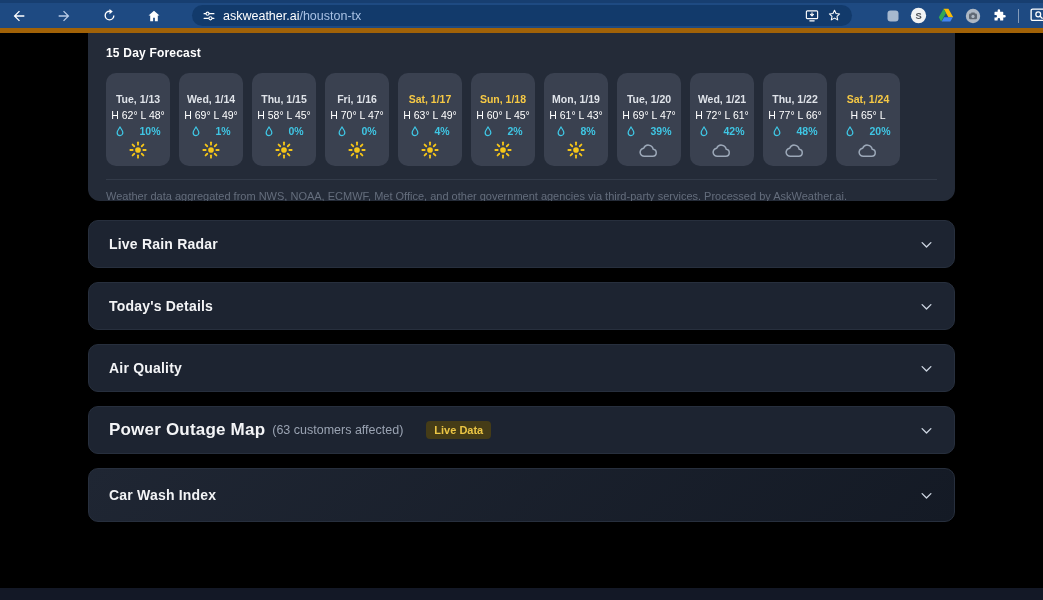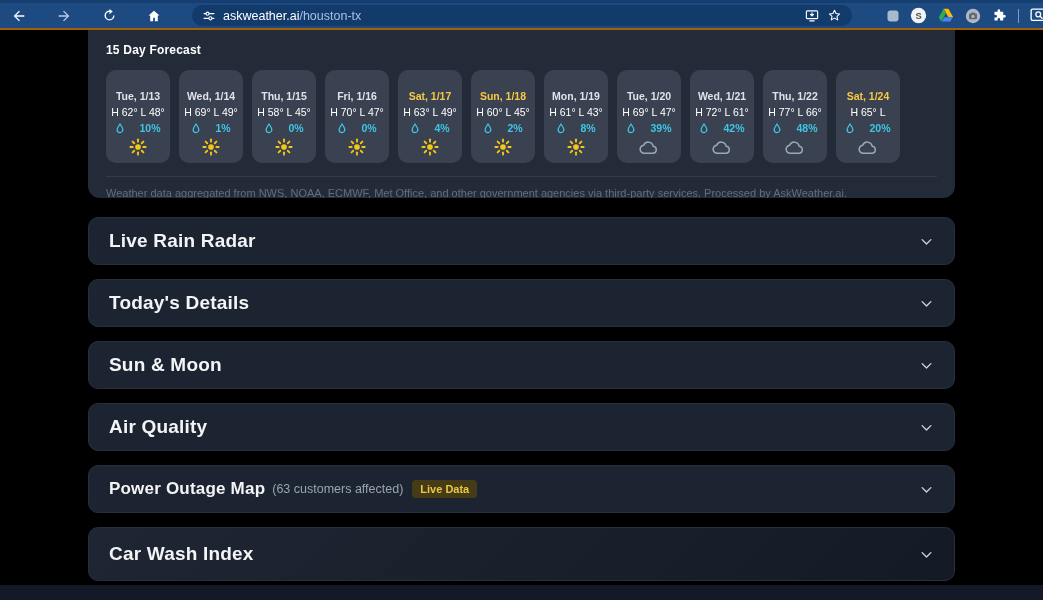--- a/index.html
+++ b/index.html
@@ -2,21 +2,21 @@
 <html><head>
 <meta charset="utf-8">
 <style>
   html,body{margin:0;padding:0;}
   body{
     width:1043px;height:600px;overflow:hidden;background:#000;
     font-family:"Liberation Sans",sans-serif;-webkit-font-smoothing:antialiased;
   }
   
   .chrome{
-    height:25px;background:#1e4a82;border-top:3px solid #173e70;border-bottom:2px solid #a16207;
+    height:25px;background:#1e4a82;border-top:3px solid #173e70;border-bottom:5px solid #a16207;
     display:flex;align-items:center;padding:0 8px;gap:23px;
   }
   .cbtn{width:22px;height:22px;flex:none;display:flex;align-items:center;justify-content:center;border-radius:50%;}
   .urlbar{
     height:21px;width:660px;flex:none;background:#123a6b;border-radius:11px;
     display:flex;align-items:center;gap:7px;padding:0 10px;margin-left:4px;box-sizing:border-box;
   }
   .url-text{font-size:12.5px;color:#fff;white-space:nowrap;}
   .url-text .path{color:#a8c1e4;}
   .urlbar .spacer{flex:1;}
@@ -41,26 +41,26 @@
   .card .precip{font-size:10.5px;font-weight:600;color:#3fc6e4;display:flex;align-items:center;justify-content:center;gap:14px;margin-bottom:3px;white-space:nowrap;}
   .card .wicon{height:20px;display:flex;align-items:center;justify-content:center;}
   .fdivider{border-top:1px solid #333b49;margin:13px 0 10px;}
   .disclaimer{margin:0;font-size:11px;color:#646d7c;}
   
   .acc{
     height:48px;box-sizing:border-box;background:#1d2431;border:1px solid #272f3d;border-radius:10px;
     margin-top:14px;display:flex;align-items:center;padding:0 20px;cursor:pointer;
   }
   .acc.first{margin-top:19px;}
-  .acc .title{font-size:19px;font-weight:700;color:#f3f4f6;letter-spacing:.2px;}
+  .acc .title{font-size:14px;font-weight:700;color:#f3f4f6;letter-spacing:.2px;}
   .acc.emph .title{font-size:17px;}
   .acc .subtitle{font-size:12.5px;color:#9aa3b2;margin-left:7px;}
   .acc .badge{
     font-size:11px;font-weight:700;color:#ecc645;background:#453c17;border-radius:4px;
-    padding:3px 8px;margin-left:9px;
+    padding:3px 8px;margin-left:23px;
   }
   .acc .chev{margin-left:auto;display:flex;align-items:center;}
   .acc.tall{height:54px;background:linear-gradient(135deg,#1f2633,#141a25);}
   .footer-strip{position:absolute;left:0;bottom:0;width:100%;height:15px;background:#131826;}
 </style>
 </head>
 <body>
 
 <div class="chrome">
   <div class="cbtn">
@@ -431,28 +431,20 @@
         </div>
         <div class="acc">
           <span class="title">Today's Details</span>
           <span class="chev">
             <svg width="15" height="15" viewBox="0 0 24 24">
   <path d="M5 9l7 7 7-7" fill="none" stroke="#cbd3df" stroke-width="2.2" stroke-linecap="round" stroke-linejoin="round"></path>
             </svg>
           </span>
         </div>
         <div class="acc">
-          <span class="title">Sun &amp; Moon</span>
-          <span class="chev">
-            <svg width="15" height="15" viewBox="0 0 24 24">
-  <path d="M5 9l7 7 7-7" fill="none" stroke="#cbd3df" stroke-width="2.2" stroke-linecap="round" stroke-linejoin="round"></path>
-            </svg>
-          </span>
-        </div>
-        <div class="acc">
           <span class="title">Air Quality</span>
           <span class="chev">
             <svg width="15" height="15" viewBox="0 0 24 24">
   <path d="M5 9l7 7 7-7" fill="none" stroke="#cbd3df" stroke-width="2.2" stroke-linecap="round" stroke-linejoin="round"></path>
             </svg>
           </span>
         </div>
         <div class="acc emph">
           <span class="title">Power Outage Map</span>
           <span class="subtitle">(63 customers affected)</span>

